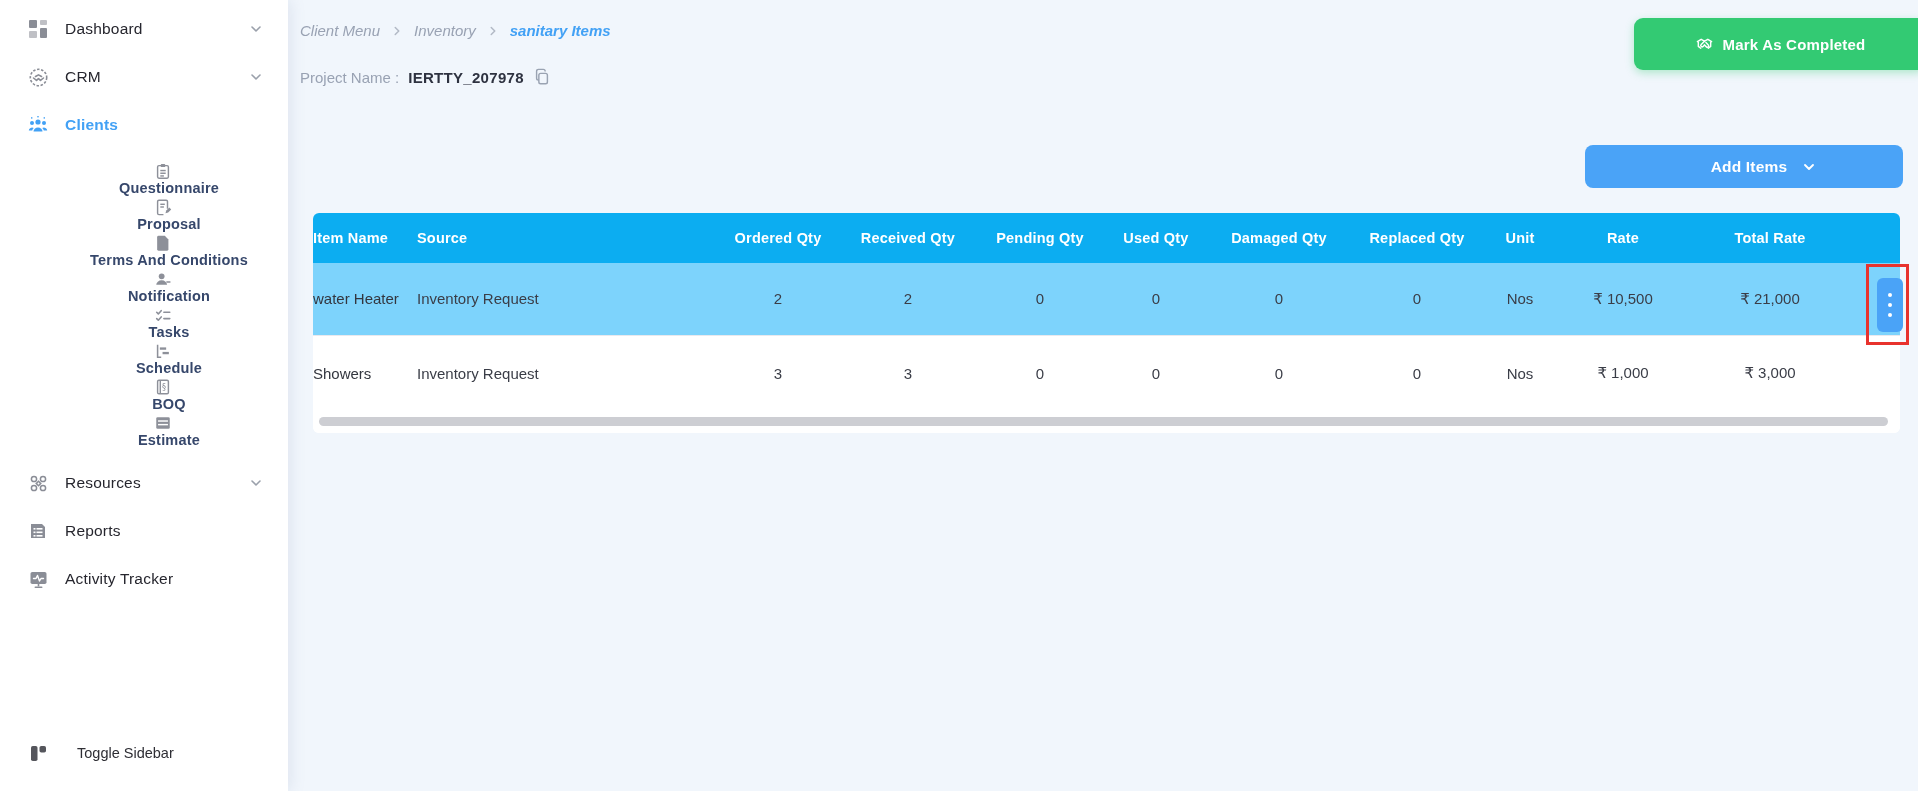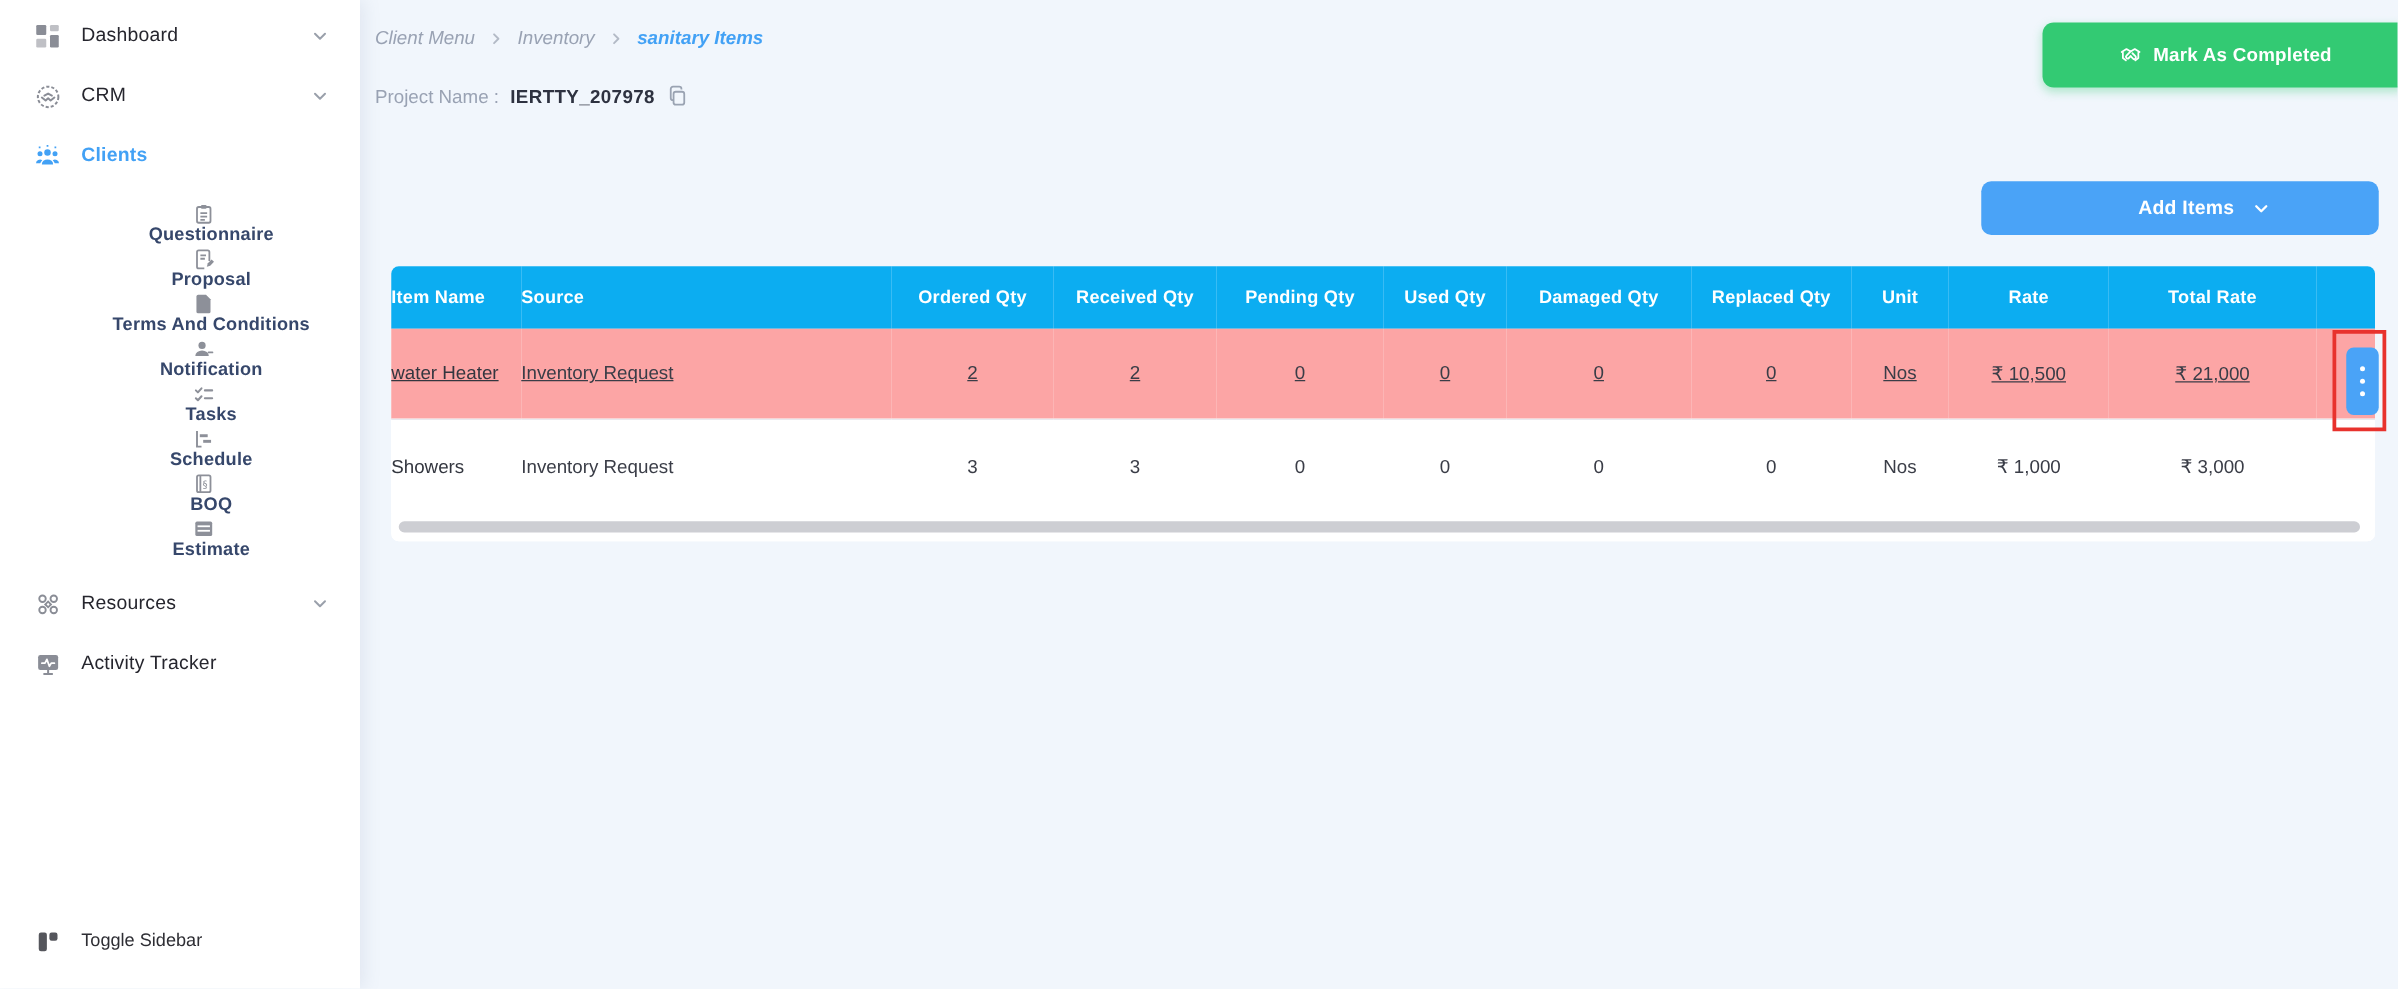--- a/index.html
+++ b/index.html
@@ -26,21 +26,21 @@
   .sub-list { margin-top:12px; }
   .sub-item {
     position:relative; height:36px; display:flex; align-items:center;
     padding-left:50px; cursor:pointer;flex-direction:column;
   }
   .sub-item .ic { width:19px; height:19px; margin-right:13px; display:flex; align-items:center; justify-content:center; color:#8d9099; }
   .sub-item .lbl { font-size:14.5px; font-weight:600; color:#36476b; letter-spacing:.2px; }
   .gap-block { height:10px; }
   .toggle-row {
     position:absolute; left:0; bottom:14px; width:100%; height:48px;
-    display:flex; align-items:center; padding-left:27px; cursor:pointer;
+    display:flex; align-items:center; padding-left:27px; cursor:pointer;gap:12px;
   }
   .toggle-row .ic { width:22px; height:22px; margin-right:16px; color:#55565c; display:flex; align-items:center; justify-content:center;}
   .toggle-row .lbl { font-size:14.5px; font-weight:500; color:#2e2e34; }
   
   .main { position:absolute; left:288px; top:0; right:0; bottom:0; background:#f1f6fc; }
   .breadcrumb { position:absolute; left:12px; top:22px; display:flex; align-items:center; gap:10px; font-size:15px;font-style:italic; }
   .crumb { color:#99a2b3; font-weight:500; cursor:pointer; }
   .crumb.current { color:#42a1f5; font-weight:600; cursor:default; }
   .crumb-sep { color:#b3bac6; display:flex; }
   .project-row { position:absolute; left:12px; top:68px; display:flex; align-items:center; gap:9px; font-size:15px; }
@@ -78,21 +78,21 @@
   }
   table { border-collapse:collapse; width:1587px; table-layout:fixed; }
   thead th {
     background:#0cadf1; color:#fff; font-size:14.5px; font-weight:700;
     height:50px; text-align:center; letter-spacing:.2px;
   }
   thead th:first-child { border-top-left-radius:6px; }
   thead th:last-child { border-top-right-radius:6px; }
   th.al, td.al { text-align:left; }
   tbody td { height:72px; font-size:15px; color:#3a3d47; text-align:center; background:#fff; }
-  tbody tr.odd td { background:#fca5a5; border-bottom:1px solid #e9e9ee;text-decoration:underline; }
+  tbody tr.odd td { background:#7dd3fc; border-bottom:1px solid #e9e9ee; }
   tbody tr.even td { height:76px; }
   td.strong { color:#33363f; }
   .hscroll-zone { height:22px; position:relative; background:#fff; border-radius:0 0 6px 6px; }
   .hscroll-bar {
     position:absolute; left:6px; right:12px; bottom:7px; height:9px;
     background:#cdced3; border-radius:6px; cursor:pointer;
   }
   .kebab-btn {
     position:absolute; left:1589px; top:278px; width:26px; height:54px;
     background:#4aa3f7; border:none; border-radius:6px; cursor:pointer;
@@ -259,20 +259,34 @@
         </svg>
     </span>
     <span class="lbl">Resources</span>
     <span class="chev">
         <svg width="16" height="16" viewBox="0 0 24 24" fill="none" stroke="currentColor" stroke-width="2.4" stroke-linecap="round" stroke-linejoin="round">
           <polyline points="6 9 12 15 18 9"></polyline>
         </svg>
       </span>
   </div>
 
+  <div class="side-item">
+    <span class="ic">
+      <svg width="20" height="20" viewBox="0 0 20 20" fill="currentColor">
+          <path d="M3 3 h11 l3 3 v11 h-14 z"></path>
+          <rect x="5.5" y="7" width="2" height="1.6" fill="#fff"></rect>
+          <rect x="8.5" y="7" width="6" height="1.6" fill="#fff"></rect>
+          <rect x="5.5" y="10.5" width="2" height="1.6" fill="#fff"></rect>
+          <rect x="8.5" y="10.5" width="6" height="1.6" fill="#fff"></rect>
+          <rect x="5.5" y="14" width="2" height="1.6" fill="#fff"></rect>
+          <rect x="8.5" y="14" width="6" height="1.6" fill="#fff"></rect>
+        </svg>
+    </span>
+    <span class="lbl">Reports</span>
+  </div>
 
   <div class="side-item">
     <span class="ic">
       <svg width="21" height="21" viewBox="0 0 21 21">
           <rect x="2.5" y="3" width="16" height="12" rx="1.8" fill="currentColor"></rect>
           <polyline points="5.5 9.5 8 9.5 9.5 6.5 11.5 12 13 9.5 15.5 9.5" fill="none" stroke="#fff" stroke-width="1.4" stroke-linecap="round" stroke-linejoin="round"></polyline>
           <rect x="9.7" y="15" width="1.6" height="2.4" fill="currentColor"></rect>
           <rect x="6.5" y="17.4" width="8" height="1.6" rx=".8" fill="currentColor"></rect>
         </svg>
     </span>

